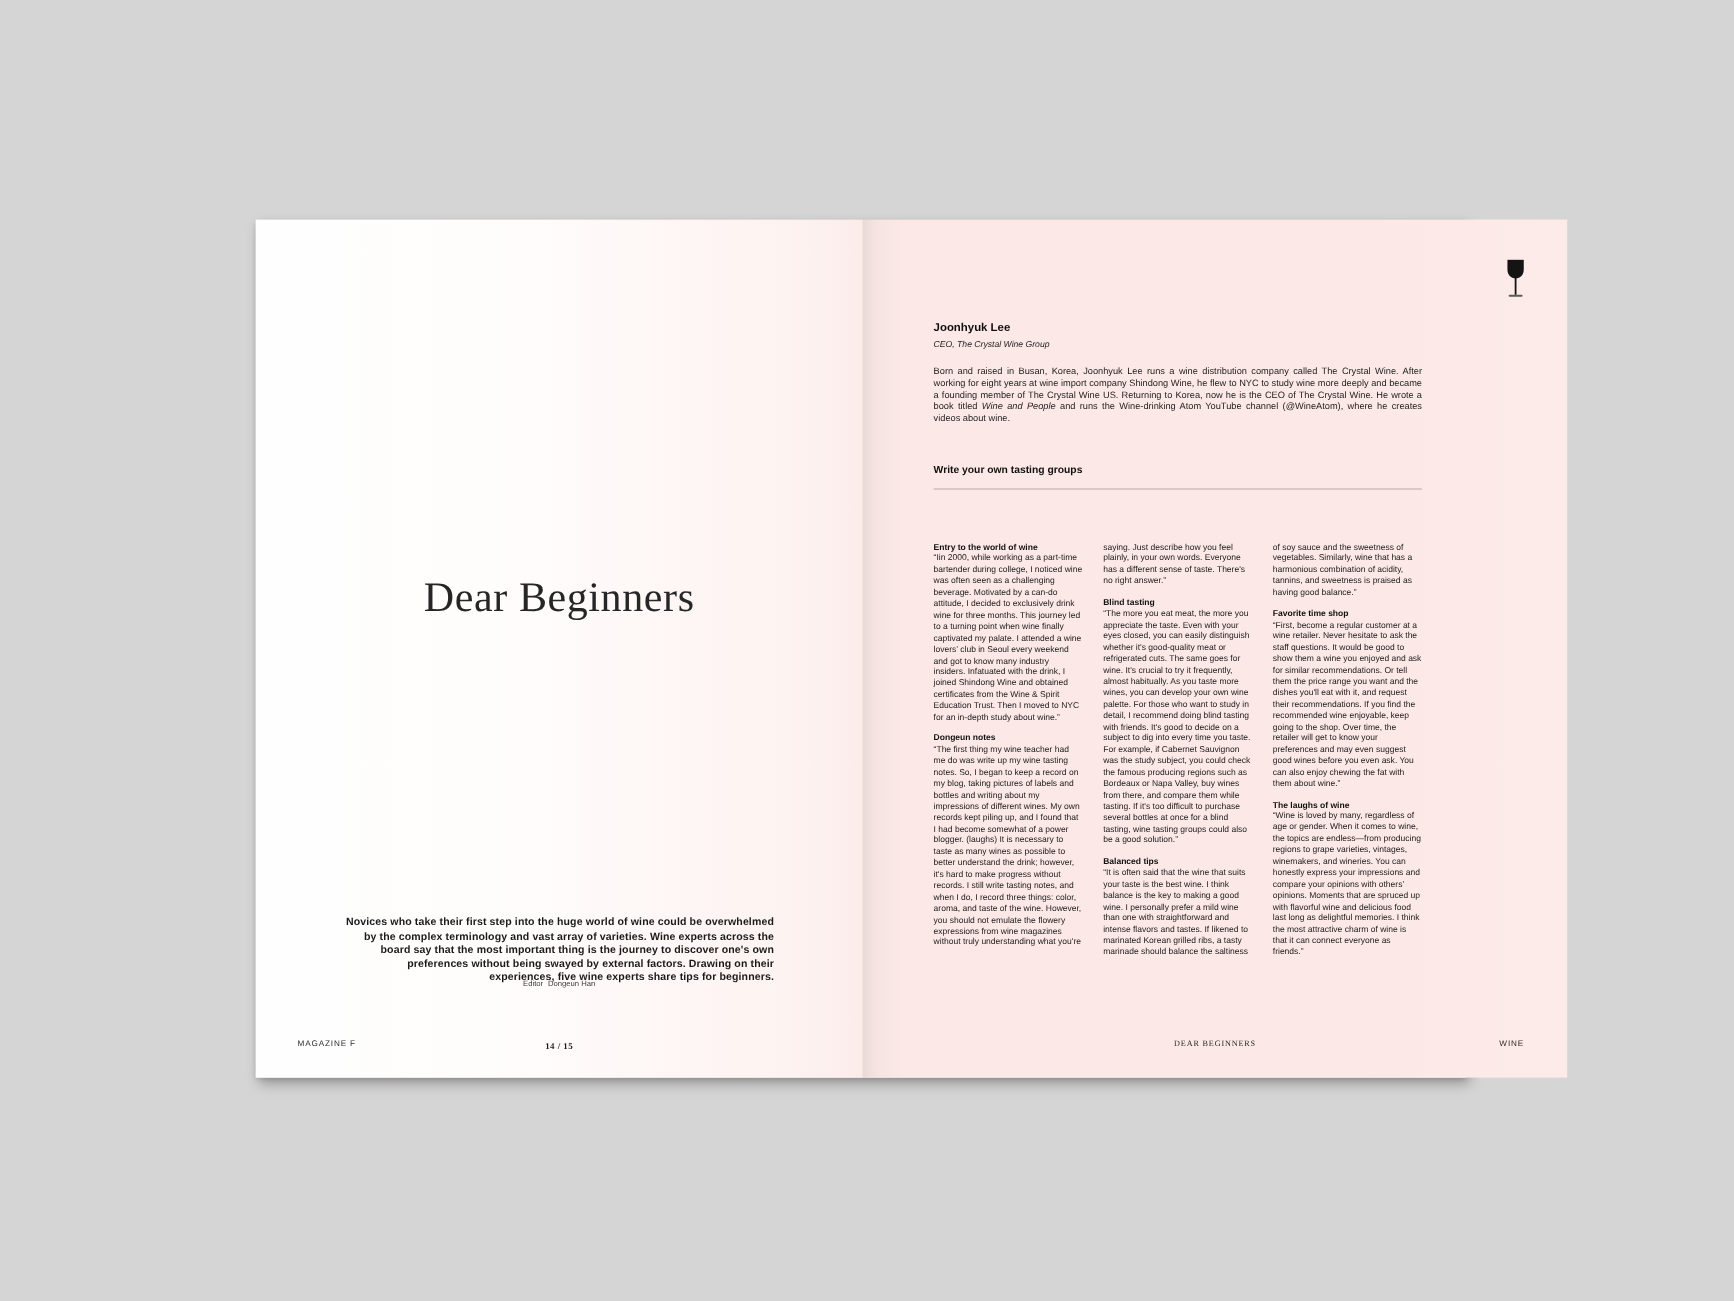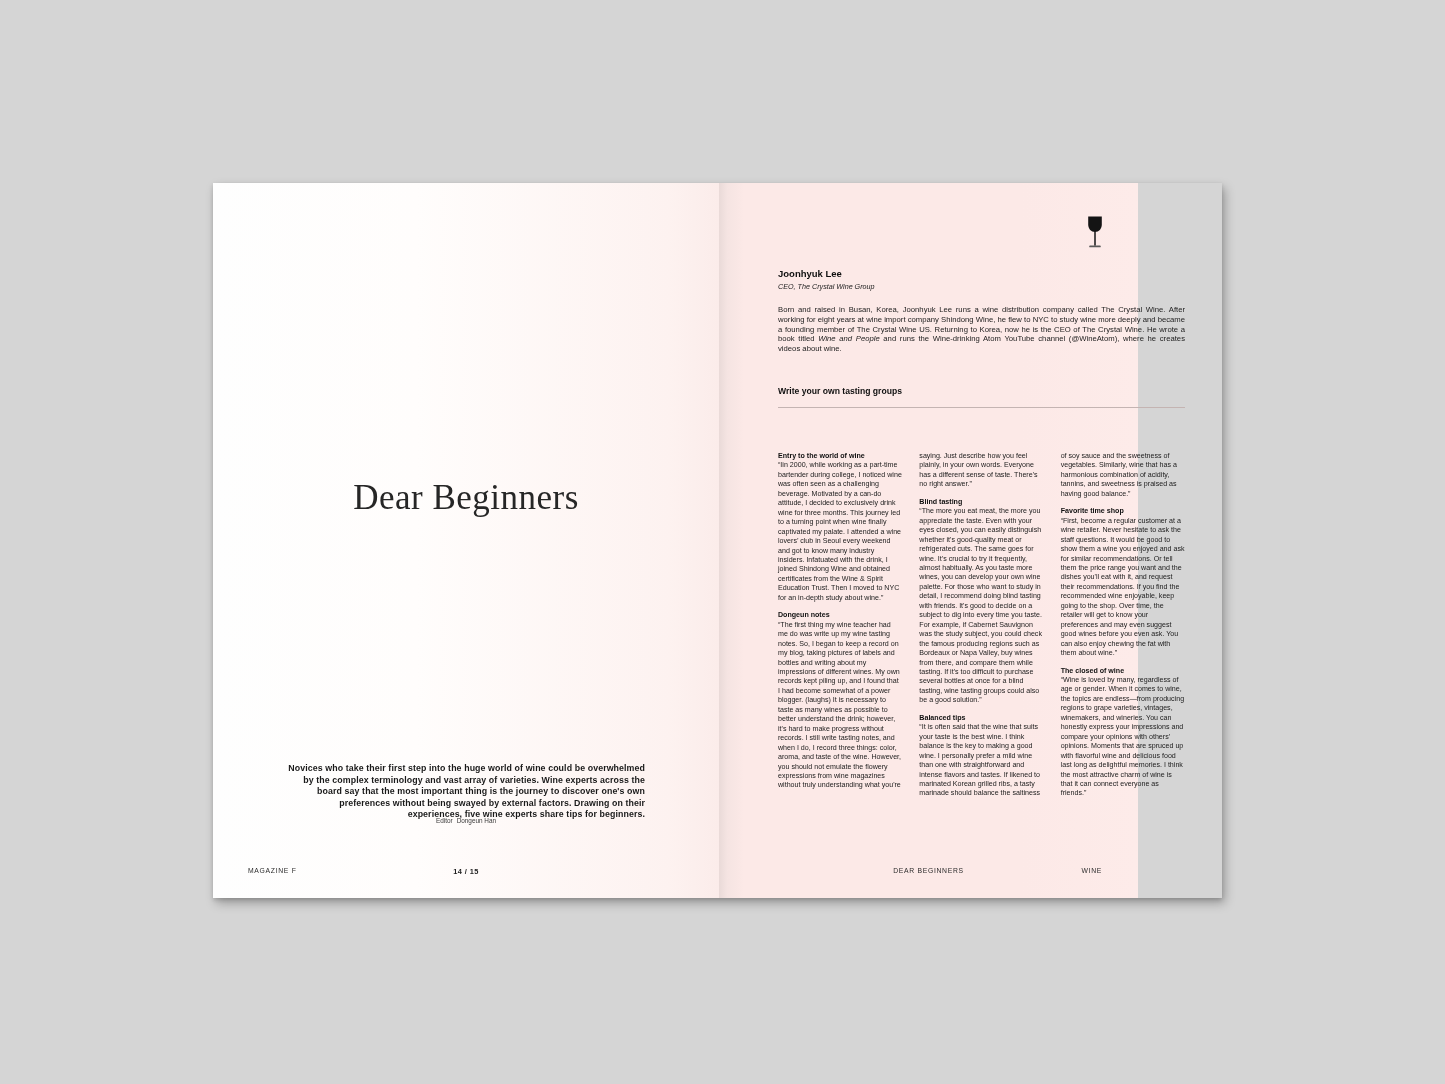--- a/index.html
+++ b/index.html
@@ -8,39 +8,39 @@
 
   .stage { position:relative; width:1445px; height:1084px; background:#d5d5d5; }
 
   .spread { position:absolute; left:213px; top:183px; width:1009px; height:715px;
             box-shadow:3px 5px 10px rgba(0,0,0,.28), 0 2px 4px rgba(0,0,0,.14); }
 
   .page { position:absolute; top:0; height:715px; }
 
   .page-left  { left:0; width:506px;
     background:linear-gradient(90deg,#fefefe 0%,#fffdfc 40%,#fdf2f0 90%,#fbecea 100%); }
-  .page-right { left:506px; width:419px;
+  .page-right { left:506px; width:587px;
     background:linear-gradient(90deg,#e9dad8 0%,#f5e4e2 2%,#fce9e7 6%,#fce9e7 72%,#fdebe9 100%); }
 
   
   .title { position:absolute; top:296px; left:0; width:100%; text-align:center;
            font-family:"Liberation Serif", serif; font-weight:400; font-size:35px;
            line-height:1.1; letter-spacing:.5px; color:#262626; }
   .intro { position:absolute; top:580px; left:50%; transform:translateX(-50%);
            width:358px; text-align:right; font-weight:700; font-size:8.8px;
            line-height:11.6px; letter-spacing:.1px; color:#1a1a1a; }
   .editor { position:absolute; top:634px; left:0; width:100%; text-align:center;
             font-size:6.4px; line-height:8px; color:#3a3a3a; }
   .editor .ed-label { margin-right:4px; }
 
   
   .footer { position:absolute; top:684px; left:0; width:100%; height:12px;
             font-size:6.8px; letter-spacing:.7px; color:#2a2a2a; }
   .f-left   { position:absolute; left:35px; top:0; }
-  .f-center { position:absolute; left:0; top:0; width:100%; text-align:center; }
+  .f-center { position:absolute; left:0; top:0; width:100%; text-align:center;font-family:Liberation Serif, serif; }
   .f-right  { position:absolute; right:36px; top:0; }
   .f-page   { font-weight:700; font-size:7.4px; letter-spacing:.4px; color:#1d1d1d; }
 
   
   .glass { position:absolute; top:33px; right:33px; width:20px; height:33px; }
   .author-name  { position:absolute; top:85px;  left:59px; font-weight:700; font-size:9.5px; line-height:11px; color:#101010; }
   .author-title { position:absolute; top:99px;  left:59px; font-size:7.2px; line-height:9px; color:#222;font-style:italic; }
   .bio  { position:absolute; top:122px; left:59px; width:407px; text-align:justify;
           font-size:7.7px; line-height:9.8px; color:#1c1c1c; }
   .bio i { font-style:italic; }
@@ -108,21 +108,21 @@
         </div>
         <div class="sec">
           <h4>Balanced tips</h4>
           <p>“It is often said that the wine that suits your taste is the best wine. I think balance is the key to making a good wine. I personally prefer a mild wine than one with straightforward and intense flavors and tastes. If likened to marinated Korean grilled ribs, a tasty marinade should balance the saltiness of soy sauce and the sweetness of vegetables. Similarly, wine that has a harmonious combination of acidity, tannins, and sweetness is praised as having good balance.”</p>
         </div>
         <div class="sec">
           <h4>Favorite time shop</h4>
           <p>“First, become a regular customer at a wine retailer. Never hesitate to ask the staff questions. It would be good to show them a wine you enjoyed and ask for similar recommendations. Or tell them the price range you want and the dishes you'll eat with it, and request their recommendations. If you find the recommended wine enjoyable, keep going to the shop. Over time, the retailer will get to know your preferences and may even suggest good wines before you even ask. You can also enjoy chewing the fat with them about wine.”</p>
         </div>
         <div class="sec">
-          <h4>The closed of wine</h4>
+          <h4>The laughs of wine</h4>
           <p>“Wine is loved by many, regardless of age or gender. When it comes to wine, the topics are endless—from producing regions to grape varieties, vintages, winemakers, and wineries. You can honestly express your impressions and compare your opinions with others’ opinions. Moments that are spruced up with flavorful wine and delicious food last long as delightful memories. I think the most attractive charm of wine is that it can connect everyone as friends.”</p>
         </div>
       </div>
 
       <div class="footer">
         <span class="f-center">DEAR BEGINNERS</span>
         <span class="f-right">WINE</span>
       </div>
     </section>
 

